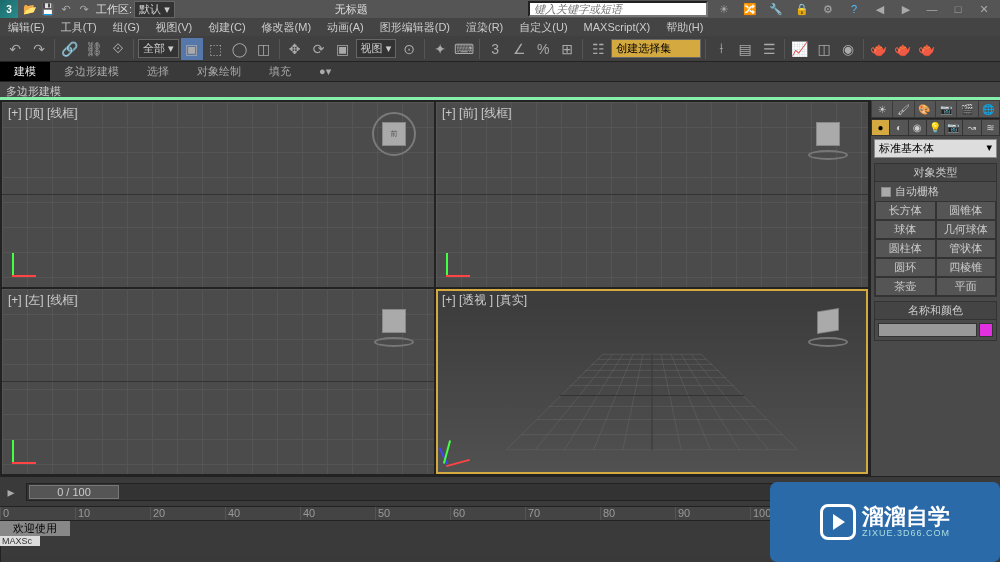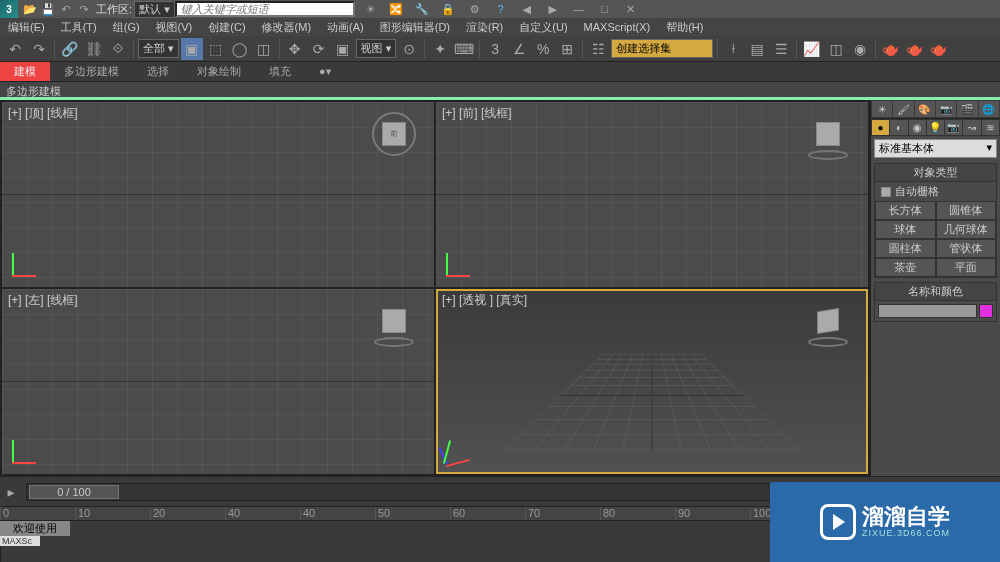--- a/index.html
+++ b/index.html
@@ -15,21 +15,21 @@
 .wbtns { display: flex; gap: 2px; padding: 0 4px; }
 .wbtn { width: 24px; height: 16px; display: flex; align-items: center; justify-content: center; color: #aaa; }
 .menubar { height: 18px; background: #444; display: flex; align-items: center; }
 .menubar span { padding: 0 8px; color: #ccc; }
 .toolbar { height: 26px; background: #404040; border-bottom: 1px solid #222; display: flex; align-items: center; gap: 2px; padding: 0 4px; }
 .tb-btn { width: 22px; height: 22px; display: flex; align-items: center; justify-content: center; color: #aaa; font-size: 14px; border: 1px solid transparent; }
 .tb-sep { width: 1px; height: 20px; background: #555; margin: 0 2px; }
 .tb-dd { background: #333; border: 1px solid #666; padding: 1px 4px; color: #ccc; }
 .ribbon { height: 20px; background: #3a3a3a; border-bottom: 1px solid #222; display: flex; align-items: center; }
 .ribbon-tab { padding: 2px 14px; color: #aaa; }
-.ribbon-tab.active { background: #ef4444; color: #eee; }
+.ribbon-tab.active { background: #000000; color: #eee; }
 .ribbon2 { height: 18px; background: #454545; padding: 2px 6px; color: #ccc; border-bottom: 3px solid #86efac; }
 .workspace { display: flex; height: 376px; }
 .viewports { flex: 1; display: grid; grid-template-columns: 1fr 1fr; grid-template-rows: 1fr 1fr; gap: 2px; background: #222; padding: 2px; position: relative; }
 .vp { background: #4b4b4b; position: relative; overflow: hidden; }
 .vp.active { outline: 2px solid #d4a93f; outline-offset: -2px; }
 .vp-label { position: absolute; top: 3px; left: 6px; color: #ccc; font-size: 12px; z-index: 3; }
 .grid2d::before { content: ""; position: absolute; inset: 0; background-image: linear-gradient(#555 1px, transparent 1px), linear-gradient(90deg, #555 1px, transparent 1px); background-size: 25px 25px; }
 .grid2d::after { content: ""; position: absolute; inset: 0; background-image: linear-gradient(#333 1px, transparent 1px), linear-gradient(90deg, #333 1px, transparent 1px); background-size: 600px 600px; background-position: -160px 92px; }
 .axis { position: absolute; bottom: 10px; left: 10px; width: 30px; height: 30px; z-index: 2; }
 .axis-y { position: absolute; width: 2px; height: 24px; background: #4f4; bottom: 0; left: 0; }
@@ -59,39 +59,40 @@
 .timeline-area { height: 30px; background: #3a3a3a; display: flex; align-items: center; border-top: 1px solid #222; }
 .time-slider { flex: 1; height: 18px; background: #333; margin: 0 4px; position: relative; border: 1px solid #222; }
 .time-handle { position: absolute; left: 2px; top: 1px; width: 90px; height: 14px; background: #555; border: 1px solid #777; text-align: center; font-size: 11px; }
 .ruler { height: 14px; background: #444; border-top: 1px solid #222; display: flex; font-size: 8px; color: #999; }
 .ruler span { width: 75px; text-align: left; padding-left: 2px; border-left: 1px solid #555; }
 .status { height: 36px; background: #3a3a3a; display: flex; border-top: 1px solid #222; flex-direction: column; }
 .status-left { width: 70px; background: #888; color: #000; display: flex; align-items: center; justify-content: center; font-size: 9px; }
 .status-mid { flex: 1; display: flex; flex-direction: column; border-left: 1px solid #222; }
 .status-row { flex: 1; display: flex; align-items: center; gap: 6px; padding: 0 6px; font-size: 9px; color: #bbb; }
 .coord-box { background: #2a2a2a; border: 1px solid #555; padding: 0 4px; width: 70px; }
-.status-right-bg { position: absolute; right: 0; bottom: 0; width: 230px; height: 80px; background: #2b6aa8; display: flex; align-items: center; justify-content: center; gap: 6px; }
+.status-right-bg { position: absolute; right: 0; bottom: 0; width: 230px; height: 80px; background: #2b6aa8; display: flex; align-items: center; justify-content: center; gap: 6px; border-radius: 7px; }
 .logo-play { width: 36px; height: 36px; border: 3px solid #fff; border-radius: 8px; display: flex; align-items: center; justify-content: center; }
 .logo-tri { width: 0; height: 0; border-left: 12px solid #fff; border-top: 8px solid transparent; border-bottom: 8px solid transparent; margin-left: 3px; }
 .logo-txt { color: #fff; font-size: 22px; font-weight: bold; line-height: 1; }
 .logo-sub { color: #add; font-size: 9px; letter-spacing: 1px; }
 </style>
 </head>
 <body>
 
 <div class="titlebar">
   <div class="app-icon">3</div>
   <div class="qat">
     <span>📂</span>
     <span>💾</span>
     <span>↶</span>
     <span>↷</span>
   </div>
   <span class="ws-label">工作区: </span>
   <span class="ws-dd"><span>默认</span> <span>▾</span></span>
+  <div class="title-text">无标题</div>
   <input class="search-box" placeholder="键入关键字或短语" style="">
   <div class="wbtns">
     <span class="wbtn">☀</span>
     <span class="wbtn">🔀</span>
     <span class="wbtn">🔧</span>
     <span class="wbtn">🔒</span>
     <span class="wbtn">⚙</span>
     <span class="wbtn" style="color:#5bf">?</span>
     <span class="wbtn">◀</span>
     <span class="wbtn">▶</span>
@@ -138,21 +139,21 @@
   <div class="tb-sep"></div>
   <div class="tb-btn">✦</div>
   <div class="tb-btn">⌨</div>
   <div class="tb-sep"></div>
   <div class="tb-btn">3</div>
   <div class="tb-btn">∠</div>
   <div class="tb-btn">%</div>
   <div class="tb-btn">⊞</div>
   <div class="tb-sep"></div>
   <div class="tb-btn">☷</div>
-  <div class="tb-dd" style="background:#d4a93f;color:#000;width:102px">创建选择集</div>
+  <div class="tb-dd" style="background:#d4a93f;color:#000;width:90px">创建选择集</div>
   <div class="tb-sep"></div>
   <div class="tb-btn">⟊</div>
   <div class="tb-btn">▤</div>
   <div class="tb-btn">☰</div>
   <div class="tb-sep"></div>
   <div class="tb-btn">📈</div>
   <div class="tb-btn">◫</div>
   <div class="tb-btn">◉</div>
   <div class="tb-sep"></div>
   <div class="tb-btn">🫖</div>
@@ -280,20 +281,24 @@
         </div>
       <div class="ro-row">
           <div class="ro-btn">球体</div>
           <div class="ro-btn">几何球体</div>
         </div>
       <div class="ro-row">
           <div class="ro-btn">圆柱体</div>
           <div class="ro-btn">管状体</div>
         </div>
       <div class="ro-row">
+          <div class="ro-btn">圆环</div>
+          <div class="ro-btn">四棱锥</div>
+        </div>
+      <div class="ro-row">
           <div class="ro-btn">茶壶</div>
           <div class="ro-btn">平面</div>
         </div>
     </div>
     <div class="rollout">
       <div class="rollout-head">名称和颜色</div>
       <div class="swatch-row">
         <div class="swatch-long"></div>
         <div class="swatch-sq"></div>
       </div>

